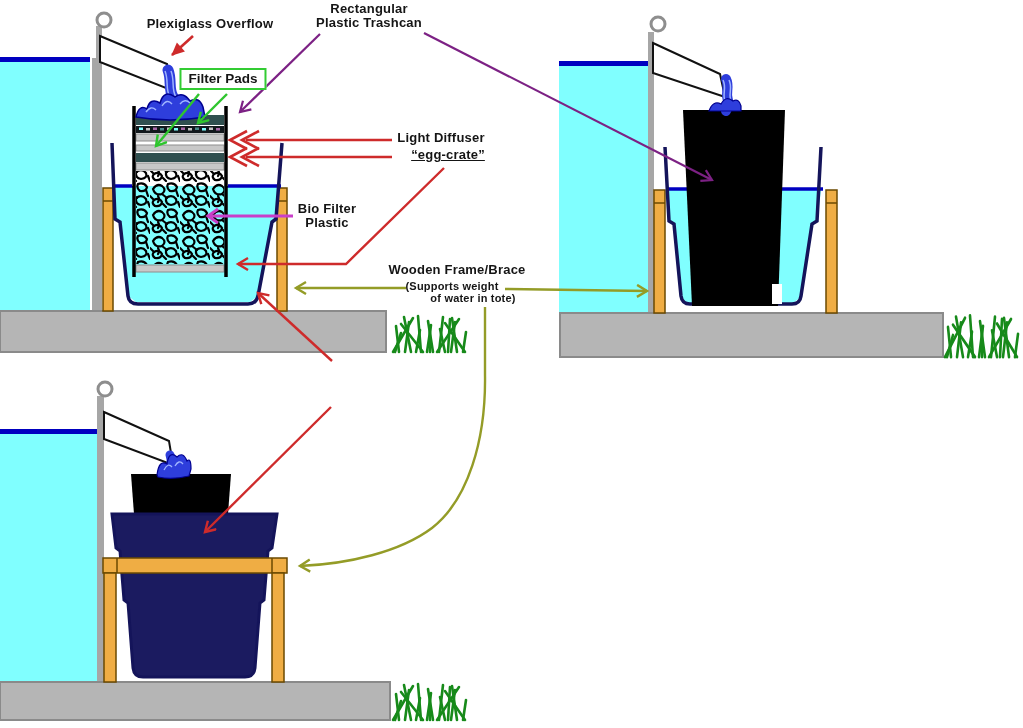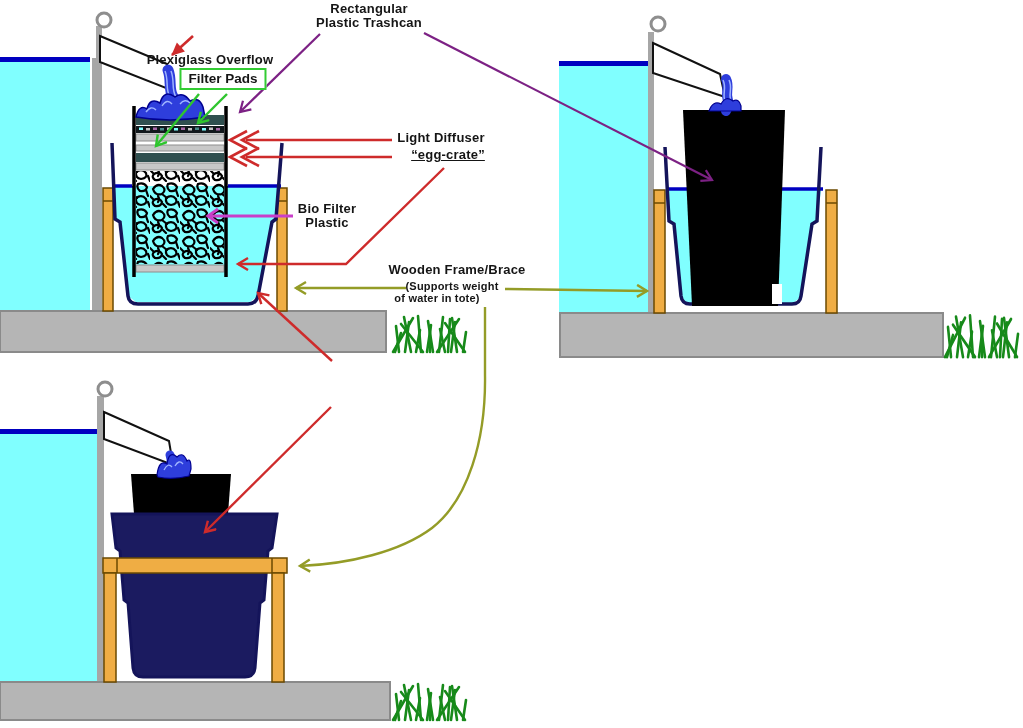--- a/index.html
+++ b/index.html
@@ -217,21 +217,21 @@
 
     <path d="M320,34 L240,112" stroke="#7C2184" stroke-width="2.2" marker-end="url(#mP)"></path>
     <path d="M424,33 L712,180" stroke="#7C2184" stroke-width="2.2" marker-end="url(#mP)"></path>
 
     <path d="M406,288 L296,288" stroke="#949C27" stroke-width="2.4" marker-end="url(#mO)"></path>
     <path d="M505,289 L647,291" stroke="#949C27" stroke-width="2.4" marker-end="url(#mO)"></path>
     <path d="M485,307 L485,375 C486,440 468,500 432,528 C400,552 348,564 300,566" stroke="#949C27" stroke-width="2.4" marker-end="url(#mO)"></path>
   </g>
 </svg>
 
-<div class="lbl" style="left:210px;top:17px;margin-top:36px;">
+<div class="lbl" style="left:210px;top:17px;">
   <span>Plexiglass Overflow</span>
 </div>
 
 <div class="lbl" style="left:369px;top:2px;">
   <div>Rectangular</div>
   <div>Plastic Trashcan</div>
 </div>
 
 <div class="lbl-box" style="left:223px;top:68px;text-align:center;">
   <span>Filter Pads</span>
@@ -248,18 +248,18 @@
   <div>Bio Filter</div>
   <div>Plastic</div>
 </div>
 
 <div class="lbl" style="left:457px;top:263px;">
   <span>Wooden Frame/Brace</span>
 </div>
 <div class="lbl lbl-sub" style="left:452px;top:280px;">
   <span>(Supports weight</span>
 </div>
-<div class="lbl lbl-sub" style="left:437px;top:292px;">
+<div class="lbl lbl-sub" style="left:473px;top:292px;">
   <span>of water in tote)</span>
 </div>
 
 
 </div>
 
 </body></html>

